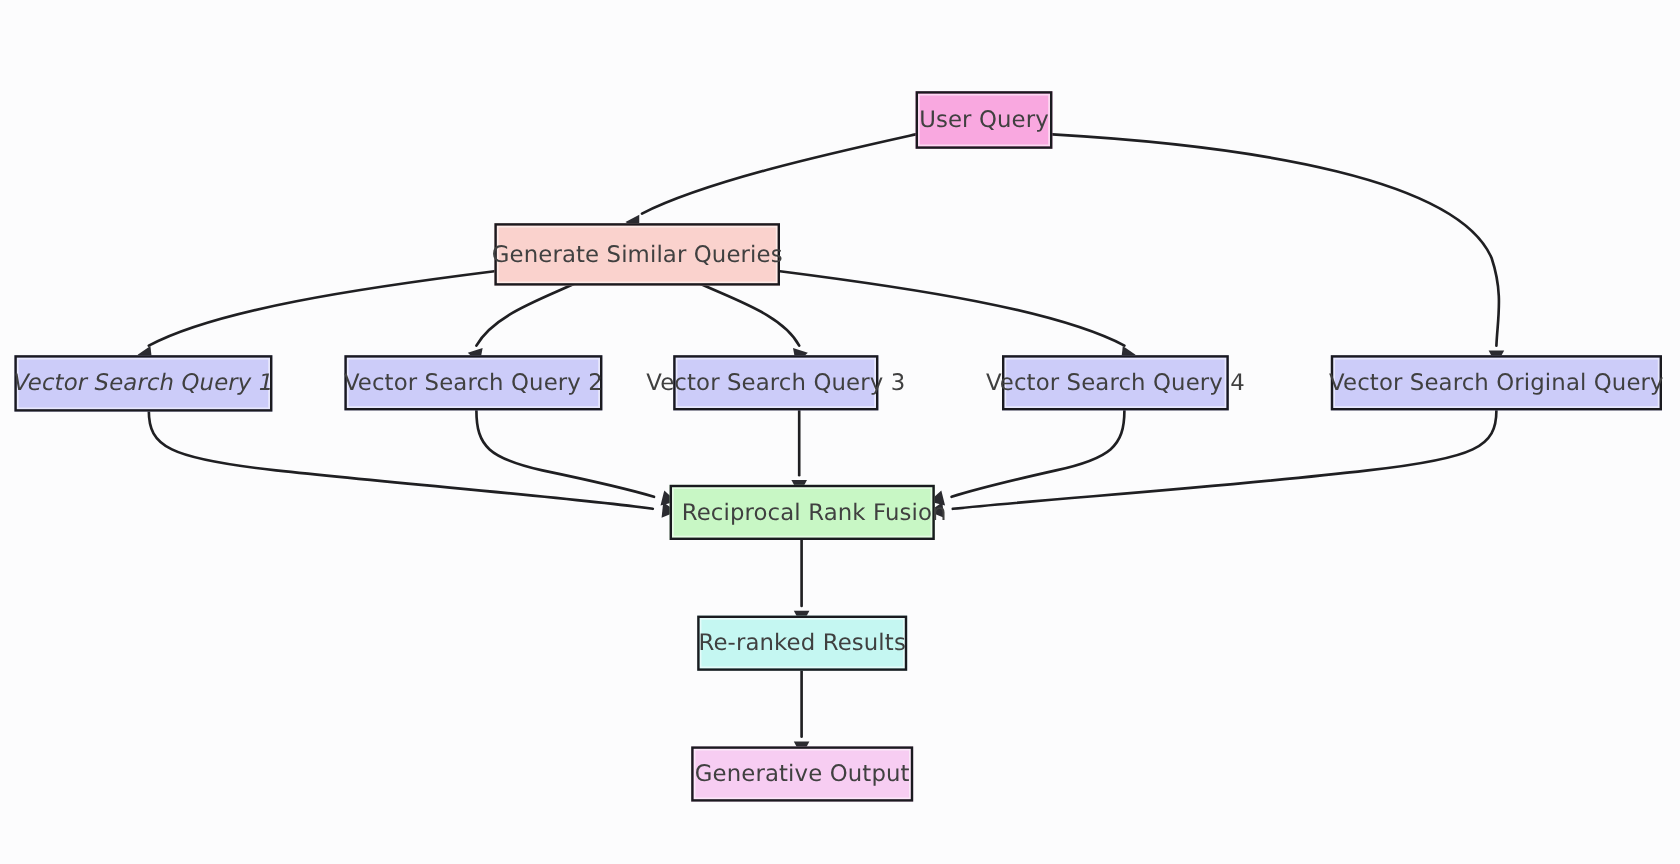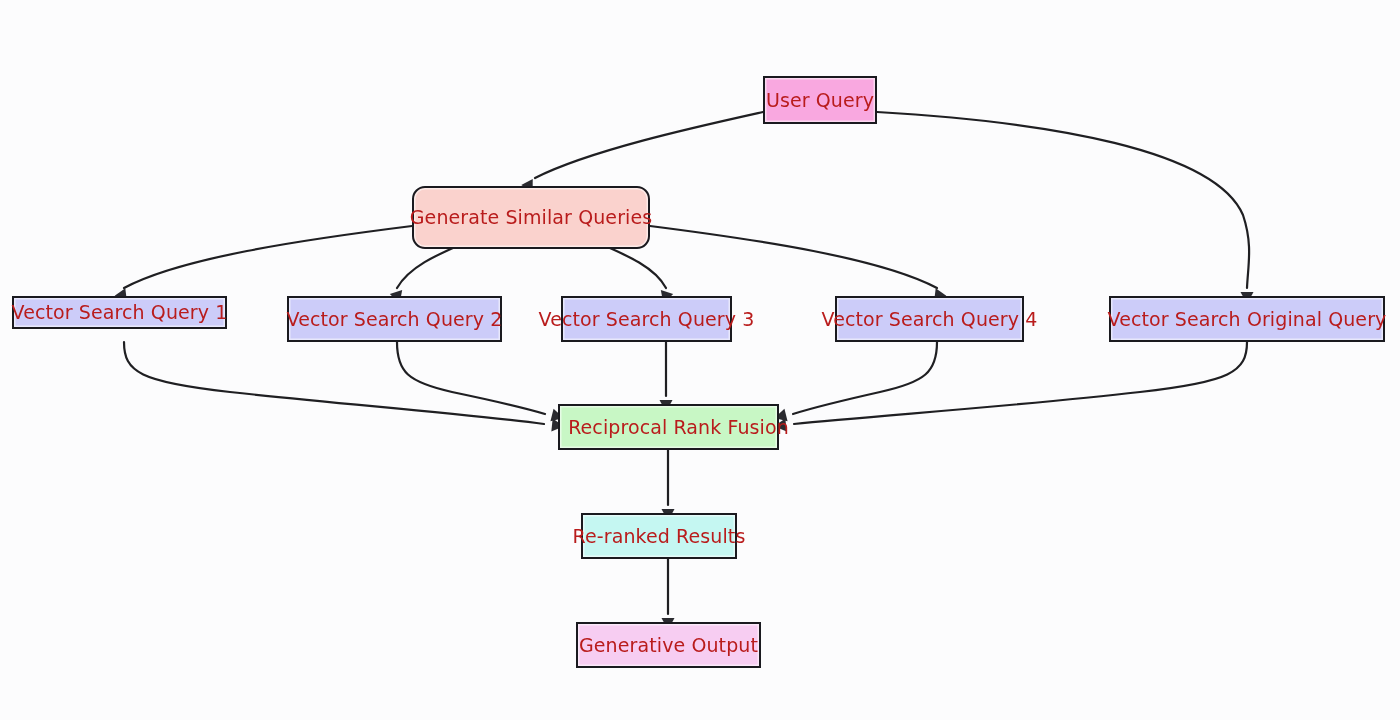--- a/index.html
+++ b/index.html
@@ -34,21 +34,21 @@
     stroke: none;
   }
   .node {
     position: absolute;
     box-sizing: border-box;
     border: 2.2px solid #1a1a1f;
     display: flex;
     align-items: center;
     justify-content: center;
     font-size: 19px;
-    color: #b91c1c;
+    color: #404040;
     letter-spacing: 0.1px;
     white-space: nowrap;
     box-shadow: inset 0 0 0 1.5px rgba(255,255,255,0.55);
   }
   .node-label {
     line-height: 1;
     padding: 0 4px;
   }
 </style>
 </head>
@@ -86,42 +86,42 @@
         <polygon class="arrow-head" points="0,-6.5 0,6.5 12,0" transform="translate(786,415) rotate(166)"></polygon>
         <polygon class="arrow-head" points="0,-6.5 0,6.5 12,0" transform="translate(668,509) rotate(90)"></polygon>
         <polygon class="arrow-head" points="0,-6.5 0,6.5 12,0" transform="translate(668,618) rotate(90)"></polygon>
       </g>
   </svg>
 
   <div id="node-layer">
       <div class="node" style="left: 763px; top: 76px; width: 114px; height: 48px; background: rgb(249, 168, 224); border-color: rgb(26, 26, 31);">
         <span class="node-label">User Query</span>
       </div>
-      <div class="node" style="left: 412px; top: 186px; width: 238px; height: 63px; background: rgb(250, 210, 205); border-color: rgb(26, 26, 31); border-radius: 13px;">
+      <div class="node" style="left: 412px; top: 186px; width: 238px; height: 52px; background: rgb(250, 210, 205); border-color: rgb(26, 26, 31);">
         <span class="node-label">Generate Similar Queries</span>
       </div>
-      <div class="node" style="left: 12px; top: 296px; width: 215px; height: 33px; background: rgb(204, 204, 249); border-color: rgb(26, 26, 31);">
+      <div class="node" style="left: 12px; top: 296px; width: 215px; height: 47px; background: rgb(204, 204, 249); border-color: rgb(26, 26, 31); font-style: italic;">
         <span class="node-label">Vector Search Query 1</span>
       </div>
       <div class="node" style="left: 287px; top: 296px; width: 215px; height: 46px; background: rgb(204, 204, 249); border-color: rgb(26, 26, 31);">
         <span class="node-label">Vector Search Query 2</span>
       </div>
       <div class="node" style="left: 561px; top: 296px; width: 171px; height: 46px; background: rgb(204, 204, 249); border-color: rgb(26, 26, 31);">
         <span class="node-label">Vector Search Query 3</span>
       </div>
       <div class="node" style="left: 835px; top: 296px; width: 189px; height: 46px; background: rgb(204, 204, 249); border-color: rgb(26, 26, 31);">
         <span class="node-label">Vector Search Query 4</span>
       </div>
       <div class="node" style="left: 1109px; top: 296px; width: 276px; height: 46px; background: rgb(204, 204, 249); border-color: rgb(26, 26, 31); text-align: center;">
         <span class="node-label">Vector Search Original Query</span>
       </div>
       <div class="node" style="left: 558px; top: 404px; width: 221px; height: 46px; background: rgb(200, 247, 197); border-color: rgb(26, 26, 31); padding-left: 20px;">
         <span class="node-label">Reciprocal Rank Fusion</span>
       </div>
-      <div class="node" style="left: 581px; top: 513px; width: 156px; height: 46px; background: rgb(197, 247, 242); border-color: rgb(26, 26, 31); justify-content: center;">
+      <div class="node" style="left: 581px; top: 513px; width: 175px; height: 46px; background: rgb(197, 247, 242); border-color: rgb(26, 26, 31); justify-content: center;">
         <span class="node-label">Re-ranked Results</span>
       </div>
       <div class="node" style="left: 576px; top: 622px; width: 185px; height: 46px; background: rgb(247, 205, 242); border-color: rgb(26, 26, 31);">
         <span class="node-label">Generative Output</span>
       </div>
     </div>
 
 </div>
 
 </body></html>

